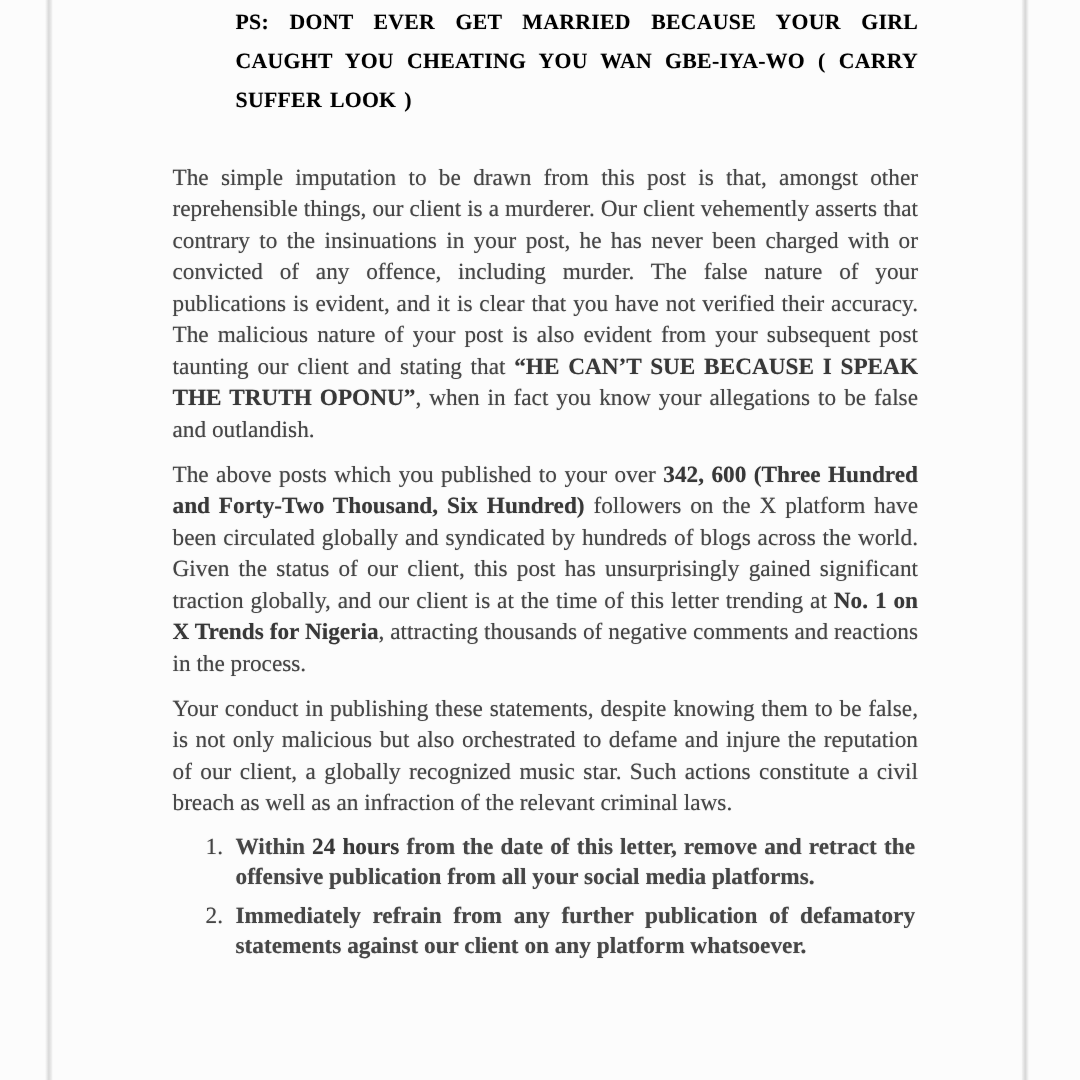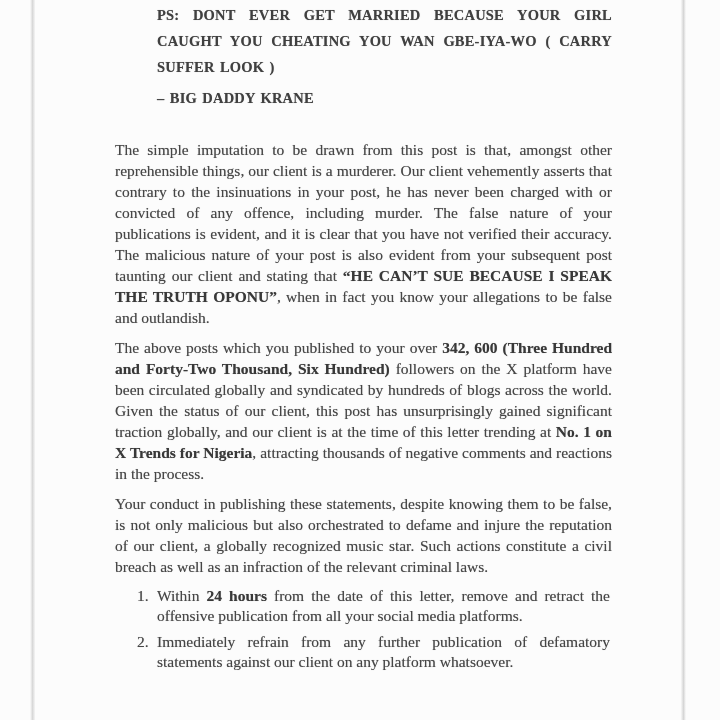--- a/index.html
+++ b/index.html
@@ -42,21 +42,21 @@
     width: 455px;
   }
   .hline {
     margin: 0;
     font-weight: bold;
     font-size: 14.5px;
     line-height: 26px;
     letter-spacing: 0.2px;
     word-spacing: 1.5px;
     text-align: justify;
-    color: #404040;
+    color: #000000;
   }
   .congrats { margin-top: 8px; }
   .signature { margin-top: 5px; }
   .para {
     margin: 0 0 9px 0;
     font-size: 15.5px;
     line-height: 21px;
     text-align: justify;
   }
   .para strong, .li strong { color: #383838; }
@@ -70,34 +70,34 @@
     line-height: 19.5px;
   }
   .dnum {
     flex: none;
     width: 20px;
     margin-left: 22px;
   }
   .dtext {
     width: 453px;
     text-align: justify;
+    font-weight: bold;
   }
 </style>
 </head>
 <body>
 
 <div class="photo">
   <div class="edge edge-left"></div>
   <div class="edge edge-right"></div>
 
   <div class="content">
 
     <div class="header-block">
       <p class="hline">PS: DONT EVER GET MARRIED BECAUSE YOUR GIRL CAUGHT YOU CHEATING YOU WAN GBE-IYA-WO ( CARRY SUFFER LOOK )</p>
-      <p class="hline signature">– BIG DADDY KRANE</p>
     </div>
 
     <p class="para first-para"><span>The simple imputation to be drawn from this post is that, amongst other reprehensible things, our client is a murderer. Our client vehemently asserts that contrary to the insinuations in your post, he has never been charged with or convicted of any offence, including murder. The false nature of your publications is evident, and it is clear that you have not verified their accuracy. The malicious nature of your post is also evident from your subsequent post taunting our client and stating that </span><strong>“HE CAN’T SUE BECAUSE I SPEAK THE TRUTH OPONU”</strong><span>, when in fact you know your allegations to be false and outlandish.</span></p>
 
     <p class="para"><span>The above posts which you published to your over </span><strong>342, 600 (Three Hundred and Forty-Two Thousand, Six Hundred)</strong><span> followers on the X platform have been circulated globally and syndicated by hundreds of blogs across the world. Given the status of our client, this post has unsurprisingly gained significant traction globally, and our client is at the time of this letter trending at </span><strong>No. 1 on X Trends for Nigeria</strong><span>, attracting thousands of negative comments and reactions in the process.</span></p>
 
     <p class="para">Your conduct in publishing these statements, despite knowing them to be false, is not only malicious but also orchestrated to defame and injure the reputation of our client, a globally recognized music star. Such actions constitute a civil breach as well as an infraction of the relevant criminal laws.</p>
 
 
     <div class="dlist">

